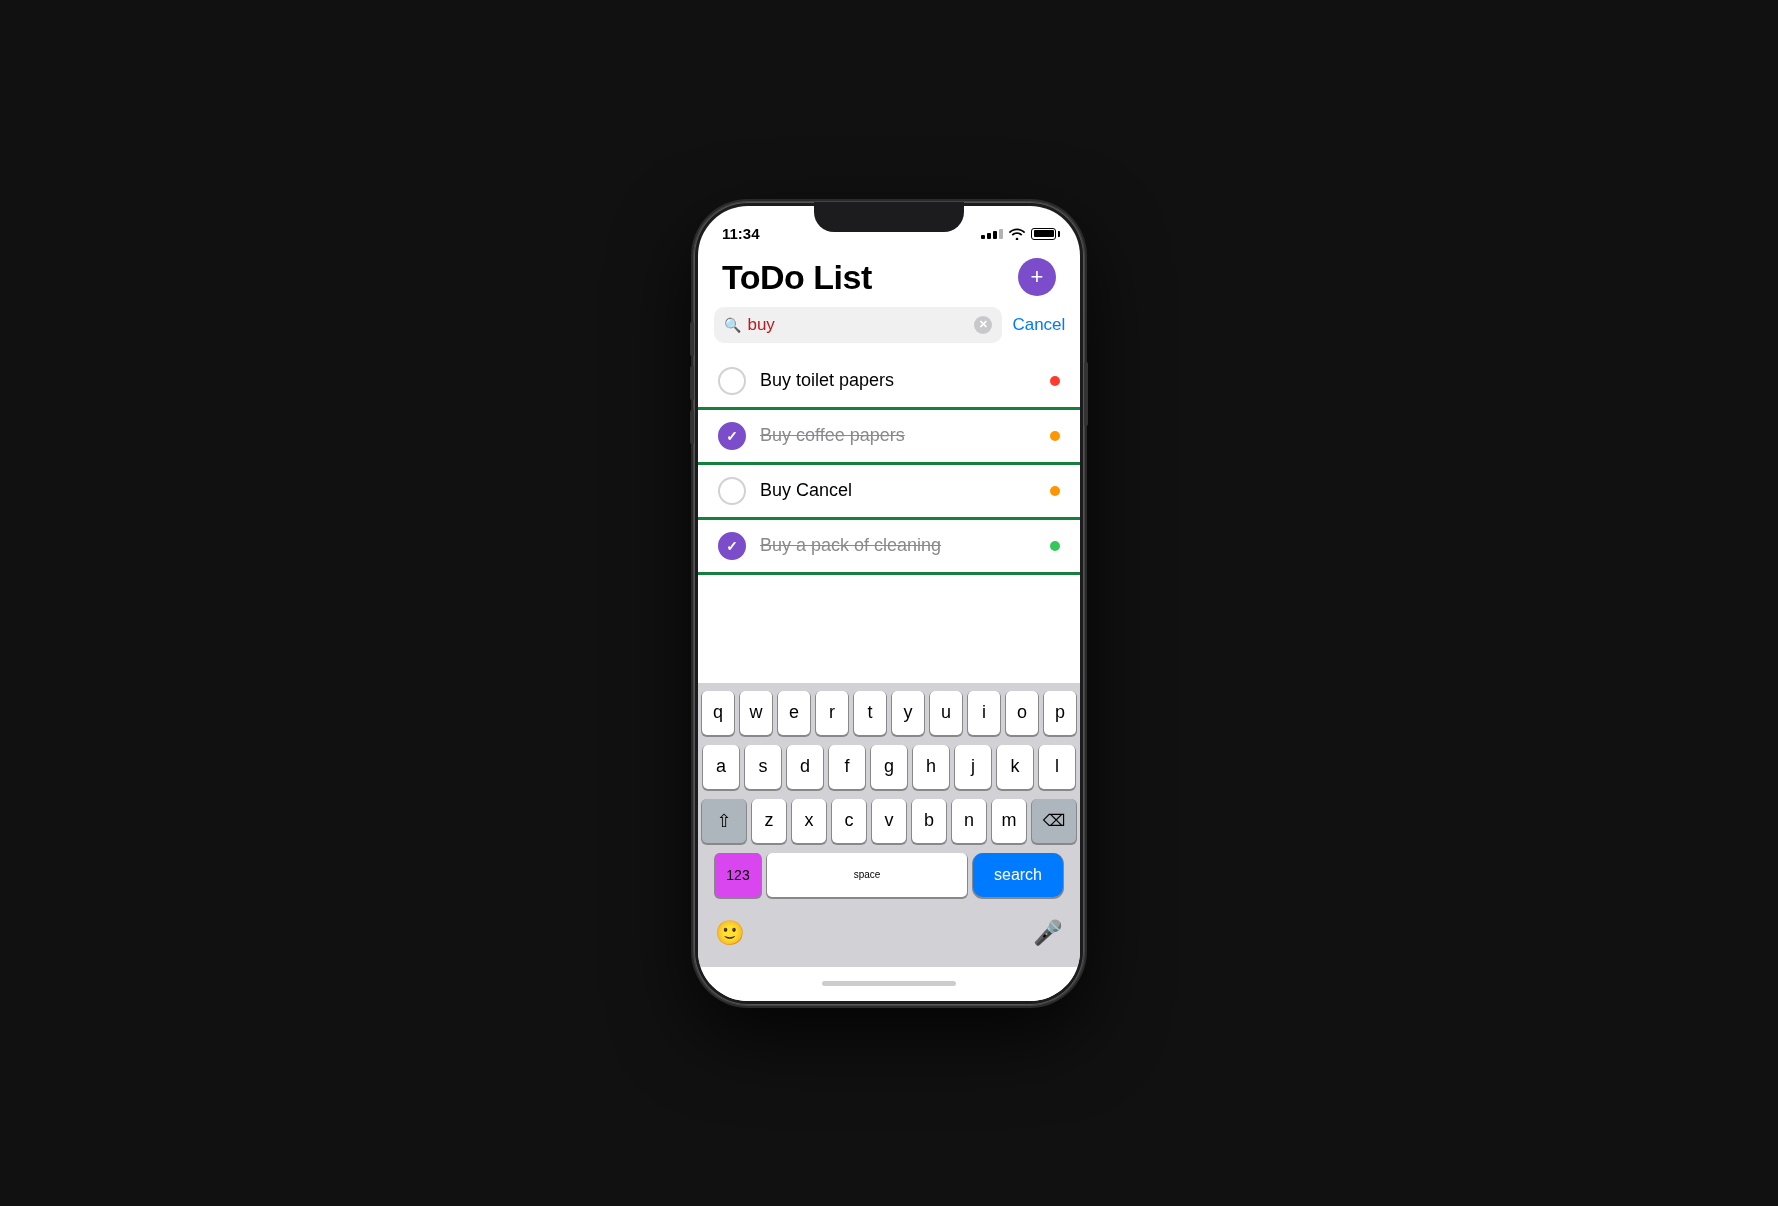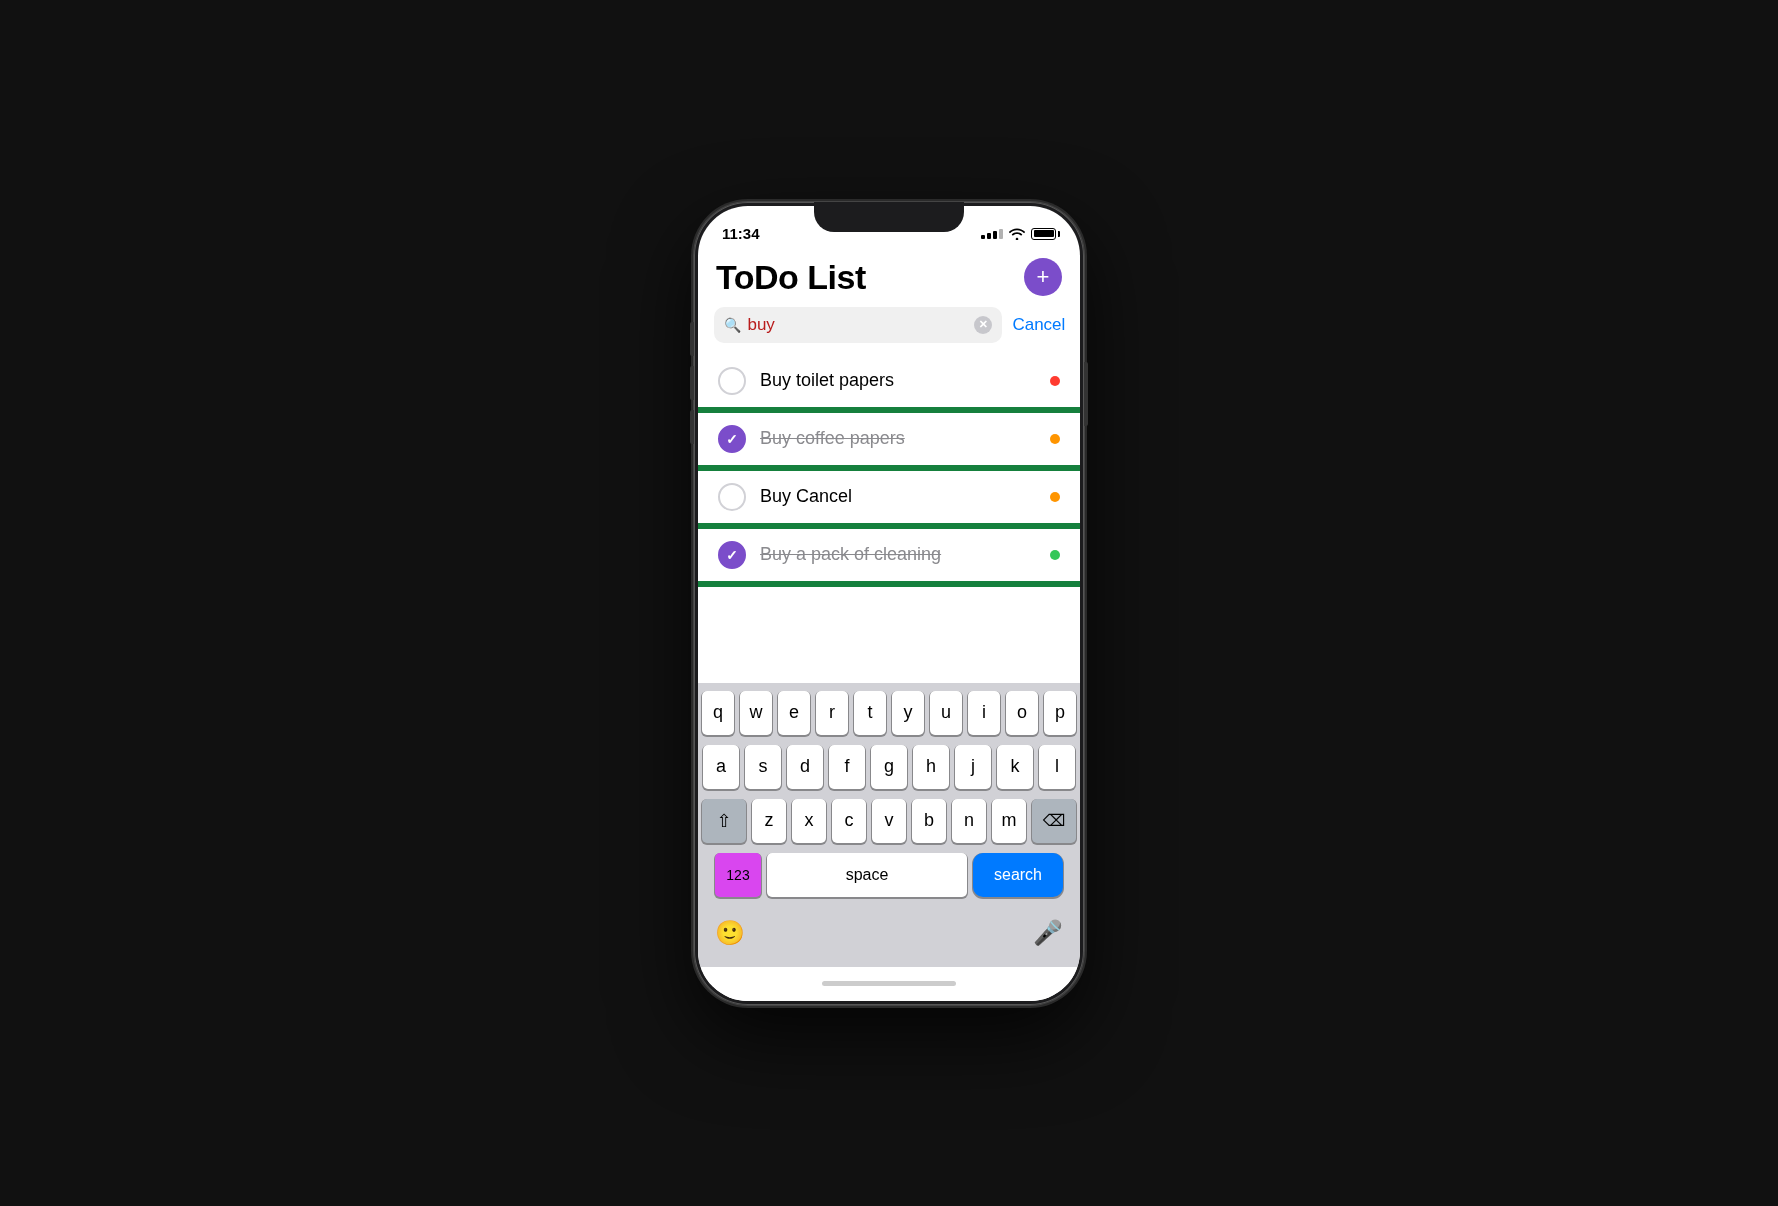--- a/index.html
+++ b/index.html
@@ -156,21 +156,21 @@
 
     
     .app-content {
       flex: 1;
       display: flex;
       flex-direction: column;
       overflow: hidden;
     }
 
     .app-header {
-      padding: 8px 18px 0;
+      padding: 8px 24px 0;
       display: flex;
       justify-content: space-between;
       align-items: center;
     }
 
     .app-title {
       font-size: 34px;
       font-weight: 800;
       color: #000;
       letter-spacing: -0.5px;
@@ -260,21 +260,21 @@
       flex: 1;
       overflow-y: auto;
       padding: 4px 0;
     }
 
     .todo-item {
       display: flex;
       align-items: center;
       padding: 12px 20px;
       gap: 14px;
-      border-bottom: 6px solid #15803d;
+      border-bottom: 3px solid #15803d;
     }
 
     .todo-checkbox {
       width: 28px;
       height: 28px;
       border-radius: 50%;
       border: 2px solid #d1d1d6;
       display: flex;
       align-items: center;
       justify-content: center;
@@ -358,21 +358,21 @@
     .key.numbers-key {
       background: #d946ef;
       font-size: 14px;
       max-width: 46px;
       flex: 1.3;
     }
 
     .key.space-key {
       flex: 4;
       max-width: 200px;
-      font-size: 16px;
+      font-size: 10px;
     }
 
     .key.search-key {
       background: #007aff;
       color: #ffffff;
       max-width: 90px;
       flex: 2.5;
       font-size: 16px;
       font-weight: 500;
       border-radius: 10px;

